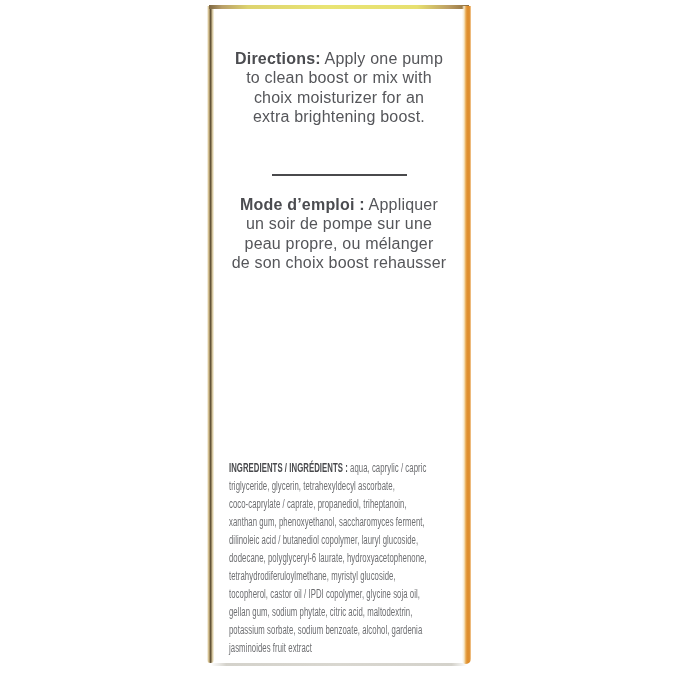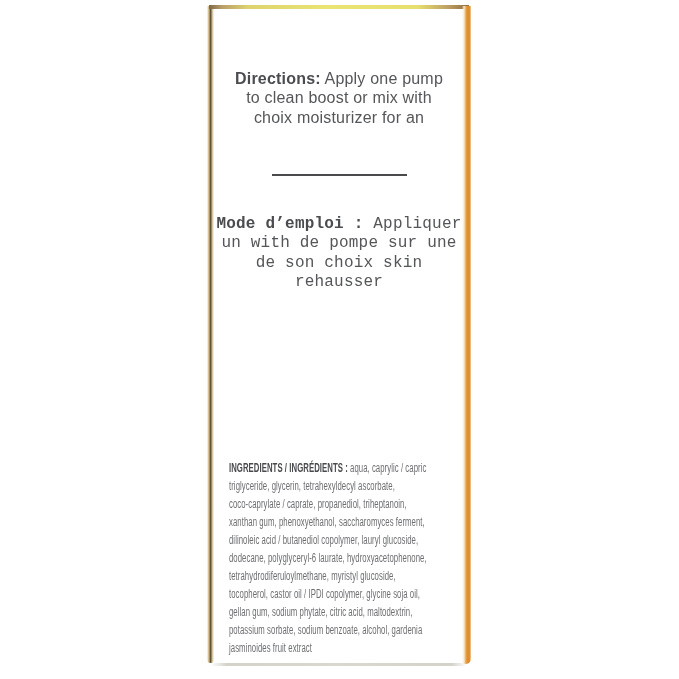--- a/index.html
+++ b/index.html
@@ -75,24 +75,23 @@
   
   .panel-text {
     position: absolute;
     left: 208px;
     width: 262px;
     text-align: center;
     color: #55565a;
     font-size: 16px;
     line-height: 19.4px;
     letter-spacing: 0.2px;
-    margin-top: 20px;
   }
   .directions-block { top: 49px; }
-  .mode-block { top: 195px; font-family: Liberation Mono, monospace; }
+  .mode-block { top: 195px; }
   .lead {
     font-weight: bold;
     color: #4b4c50;
   }
   .divider {
     position: absolute;
     left: 272px; top: 174px;
     width: 135px; height: 2px;
     background: #4a4a4c;
   }
@@ -121,28 +120,30 @@
 
   <div class="edge-left"></div>
   <div class="edge-top"></div>
   <div class="edge-right"></div>
   <div class="edge-bottom"></div>
 
   <div class="panel-text directions-block">
     <div><span class="lead">Directions:</span> <span>Apply one pump</span></div>
     <div>to clean boost or mix with</div>
     <div>choix moisturizer for an</div>
+    <div>extra brightening boost.</div>
   </div>
 
   <div class="divider"></div>
 
   <div class="panel-text mode-block">
     <div><span class="lead">Mode d’emploi :</span> <span>Appliquer</span></div>
-    <div>un with de pompe sur une</div>
-    <div>de son choix skin rehausser</div>
+    <div>un soir de pompe sur une</div>
+    <div>peau propre, ou mélanger</div>
+    <div>de son choix boost rehausser</div>
   </div>
 
   <div class="ingredients">
     <div class="ing-line"><span class="ing-lead">INGREDIENTS / INGRÉDIENTS :</span> <span>aqua, caprylic / capric</span></div>
     <div class="ing-line">triglyceride, glycerin, tetrahexyldecyl ascorbate,</div>
     <div class="ing-line">coco-caprylate / caprate, propanediol, triheptanoin,</div>
     <div class="ing-line">xanthan gum, phenoxyethanol, saccharomyces ferment,</div>
     <div class="ing-line">dilinoleic acid / butanediol copolymer, lauryl glucoside,</div>
     <div class="ing-line">dodecane, polyglyceryl-6 laurate, hydroxyacetophenone,</div>
     <div class="ing-line">tetrahydrodiferuloylmethane, myristyl glucoside,</div>

